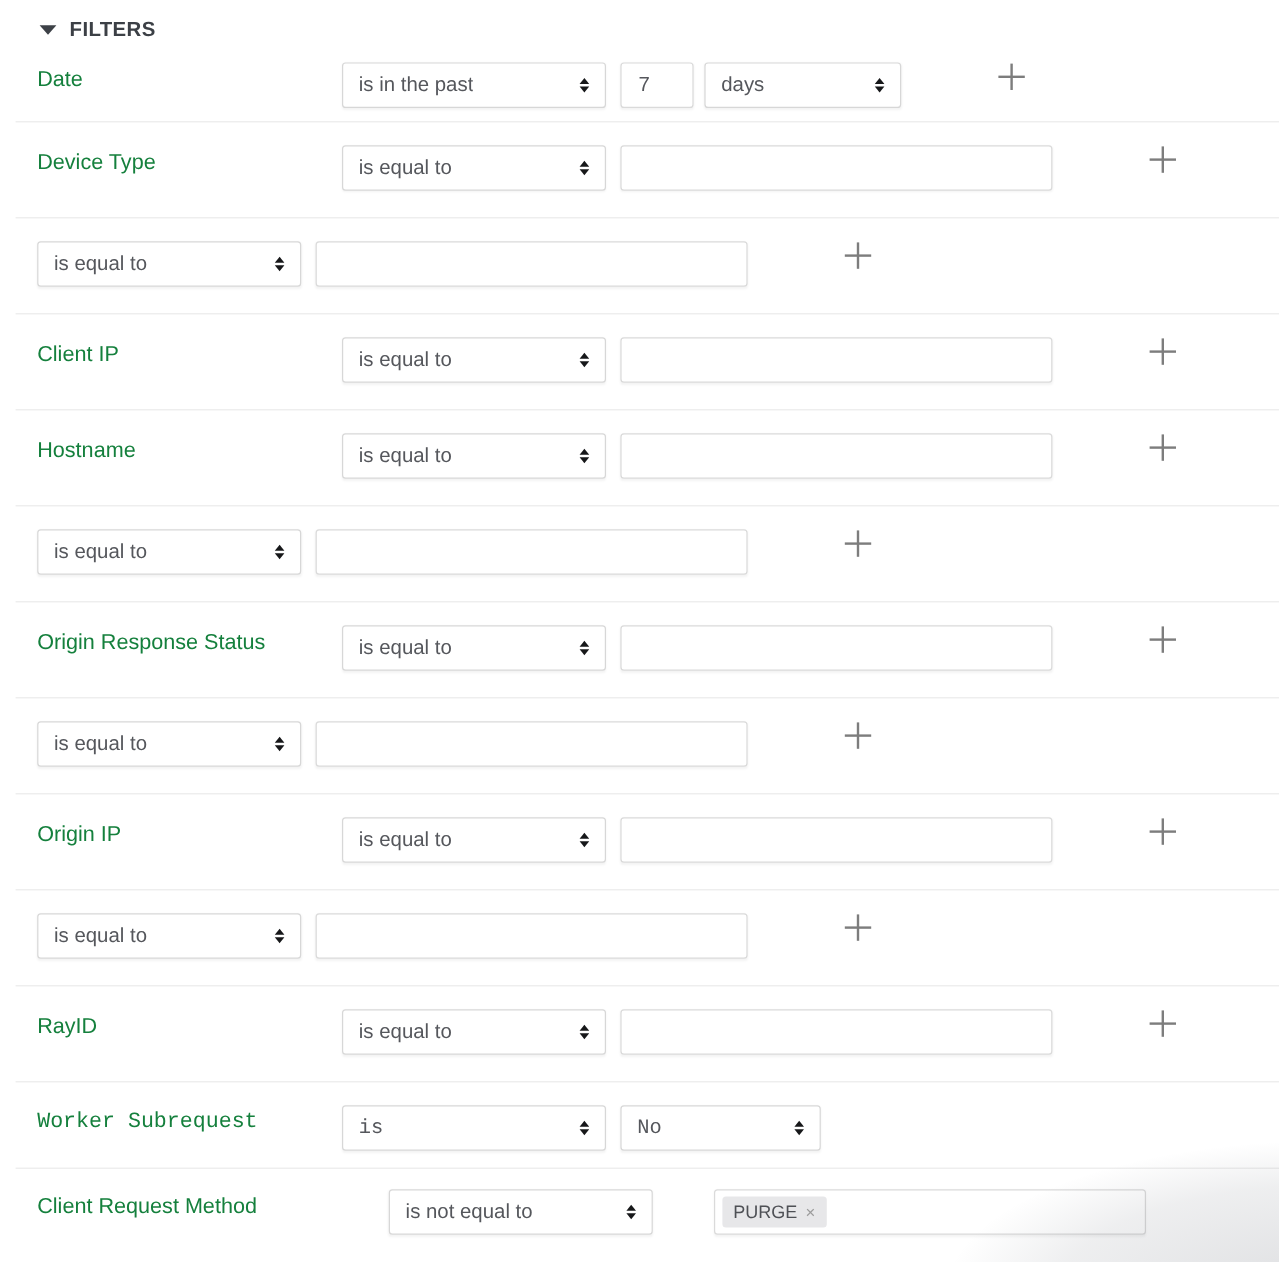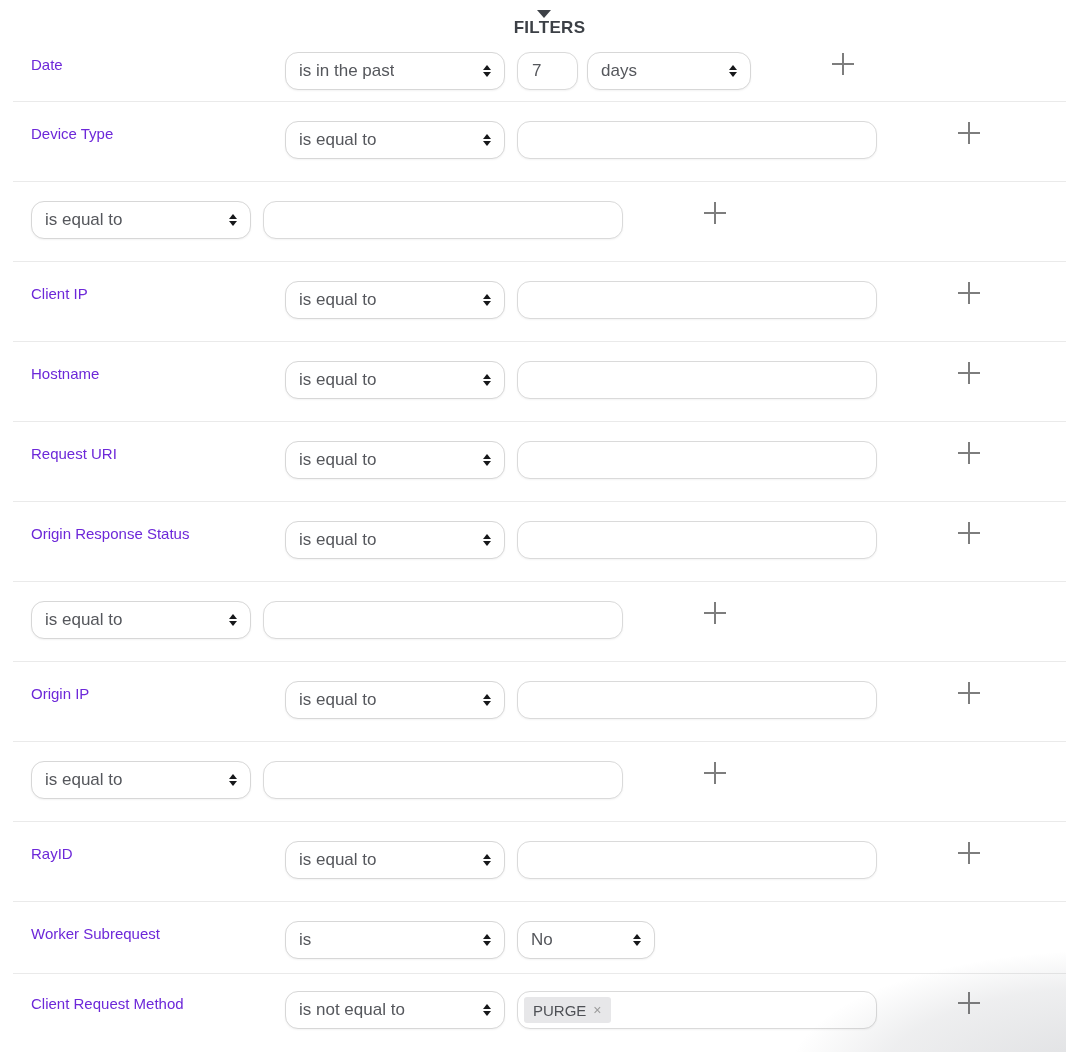--- a/index.html
+++ b/index.html
@@ -6,21 +6,20 @@
   body{
     width:1066px;height:1052px;overflow:hidden;position:relative;
     font-family:"Liberation Sans","DejaVu Sans",sans-serif;
     -webkit-font-smoothing:antialiased;
   }
   
   .filters-header{
     display:flex;align-items:center;
     height:40px;box-sizing:border-box;
     padding:10px 0 0 33px;
-    flex-direction:column;
   }
   .caret-down{
     width:0;height:0;
     border-left:7px solid transparent;
     border-right:7px solid transparent;
     border-top:8px solid #3d4147;
     margin-right:11px;
     cursor:pointer;
   }
   .filters-title{
@@ -30,31 +29,31 @@
   
   .rows{margin-left:13px;}
   .filter-row{
     display:flex;align-items:flex-start;
     box-sizing:border-box;
     padding:19px 0 0 18px;
     height:80px;
     border-bottom:1px solid #eaeaea;
   }
   .filter-row.first{height:62px;padding-top:12px;}
-  .filter-row.worker{height:72px;}
-  .filter-row.last{height:77px;padding-top:17px;border-bottom:none;}
+  .filter-row.worker{height:72px;font-family:Liberation Mono, monospace;}
+  .filter-row.last{height:77px;padding-top:17px;border-bottom:none;gap:39px;}
   .row-label{
     width:254px;flex:none;
     padding-top:4px;
-    font-size:15px;color:#6d28d9;
+    font-size:18px;color:#15803d;
   }
   
   .ctrl{
     box-sizing:border-box;height:38px;
-    background:#fff;border:1px solid #d7d7d7;border-radius:13px;
+    background:#fff;border:1px solid #d7d7d7;border-radius:3px;
     font-size:17px;color:#55575c;
     box-shadow:0 1px 2px rgba(0,0,0,0.05);
   }
   .select{
     position:relative;display:flex;align-items:center;
     padding:0 34px 0 13px;cursor:pointer;flex:none;
   }
   .select .sel-text{white-space:nowrap;overflow:hidden;}
   .arrows{
     position:absolute;right:13px;top:50%;transform:translateY(-50%);
@@ -65,21 +64,21 @@
     border-left:4px solid transparent;border-right:4px solid transparent;
     border-bottom:5px solid #17181a;
   }
   .arrows .tri-down{
     width:0;height:0;
     border-left:4px solid transparent;border-right:4px solid transparent;
     border-top:5px solid #17181a;
   }
   .op{width:220px;margin-right:12px;}
   .unit-select{width:164px;}
-  .small-select{width:138px;}
+  .small-select{width:167px;}
   input.ctrl{
     width:360px;flex:none;padding:0 12px;outline:none;
     border-color:#dadada;
   }
   input.ctrl.num{width:61px;margin-right:9px;padding:0 0 0 14px;}
   
   .tag-box{
     width:360px;flex:none;display:flex;align-items:center;
     padding:0 6px;border-color:#dadada;
   }
@@ -187,21 +186,20 @@
       <span class="arrows">
           <span class="tri-up"></span>
           <span class="tri-down"></span>
         </span>
     </div>
     <input class="ctrl" style="">
     <span class="plus"></span>
   </div>
 
   <div class="filter-row">
-    <div class="row-label">Request URI</div>
     <div class="ctrl select op">
       <span class="sel-text">is equal to</span>
       <span class="arrows">
           <span class="tri-up"></span>
           <span class="tri-down"></span>
         </span>
     </div>
     <input class="ctrl" style="">
     <span class="plus"></span>
   </div>

